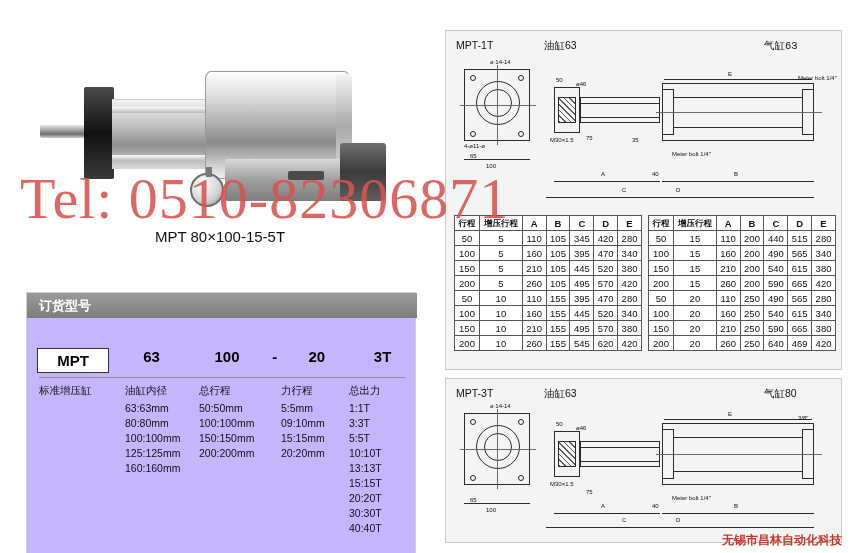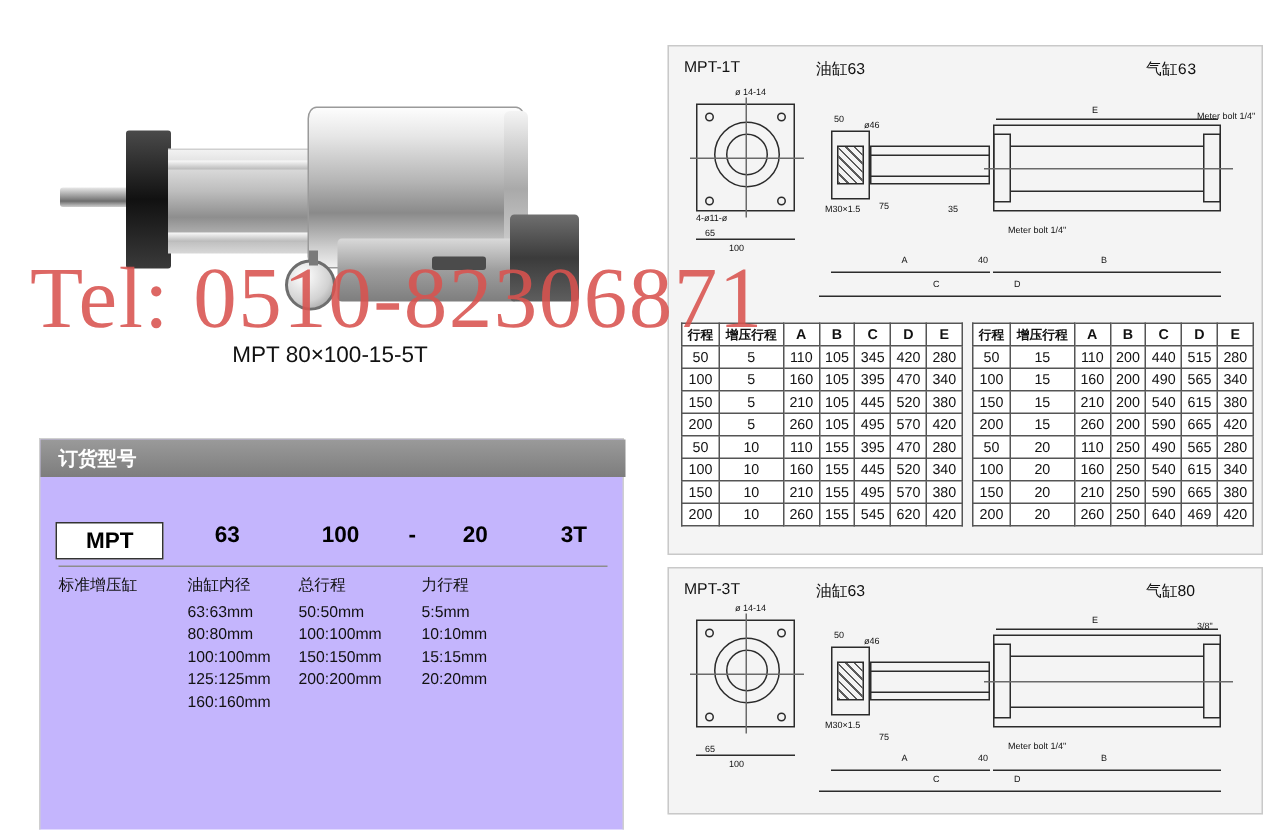--- a/index.html
+++ b/index.html
@@ -232,23 +232,35 @@
         <div class="col c3">
           <div class="h">总行程</div>
           <div>50:50mm</div>
           <div>100:100mm</div>
           <div>150:150mm</div>
           <div>200:200mm</div>
         </div>
         <div class="col c4">
           <div class="h">力行程</div>
           <div>5:5mm</div>
-          <div>10:10mm</div>
+          <div>09:10mm</div>
           <div>15:15mm</div>
           <div>20:20mm</div>
+        </div>
+        <div class="col c5">
+          <div class="h">总出力</div>
+          <div>1:1T</div>
+          <div>3:3T</div>
+          <div>5:5T</div>
+          <div>10:10T</div>
+          <div>13:13T</div>
+          <div>15:15T</div>
+          <div>20:20T</div>
+          <div>30:30T</div>
+          <div>40:40T</div>
         </div>
       </div>
     </div>
   </div>
 
   <div class="right">
 
     <div class="panel p1">
       <div class="panel-label" style="left:10px; top:8px;">MPT-1T</div>
       <div class="panel-label" style="left:98px; top:8px;">油缸63</div>
@@ -516,17 +528,18 @@
       <div class="dl h" style="left:108px; top:134px; width:106px;"></div>
       <div class="dtext" style="left:155px; top:124px;">A</div>
       <div class="dl h" style="left:216px; top:134px; width:152px;"></div>
       <div class="dtext" style="left:288px; top:124px;">B</div>
       <div class="dtext" style="left:206px; top:124px;">40</div>
       <div class="dl h" style="left:100px; top:148px; width:268px;"></div>
       <div class="dtext" style="left:230px; top:138px;">D</div>
       <div class="dtext" style="left:176px; top:138px;">C</div>
     </div>
 
+    <div class="footer-cn">无锡市昌林自动化科技</div>
   </div>
 
   <div class="watermark">Tel: 0510-82306871</div>
 
 </div>
 
 </body></html>

